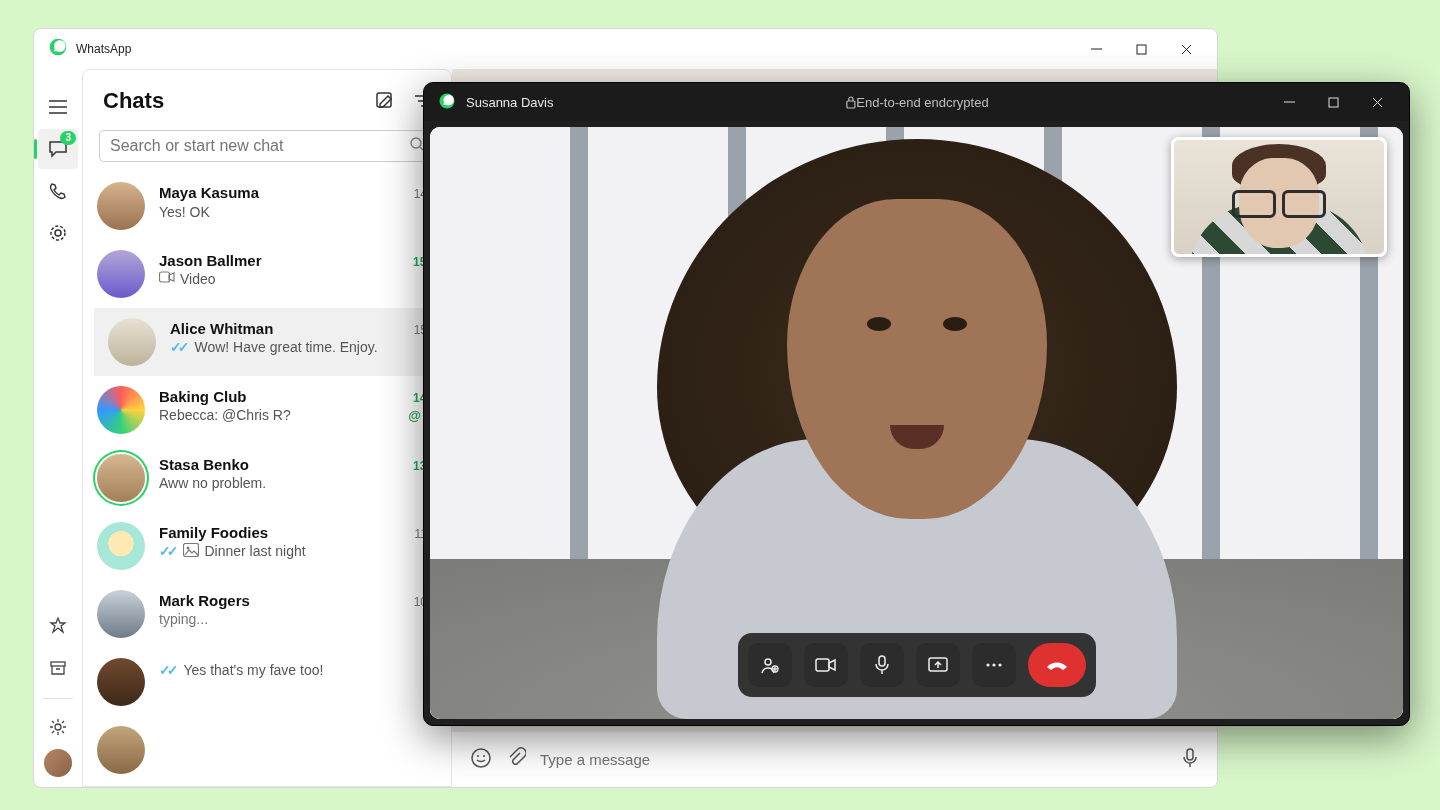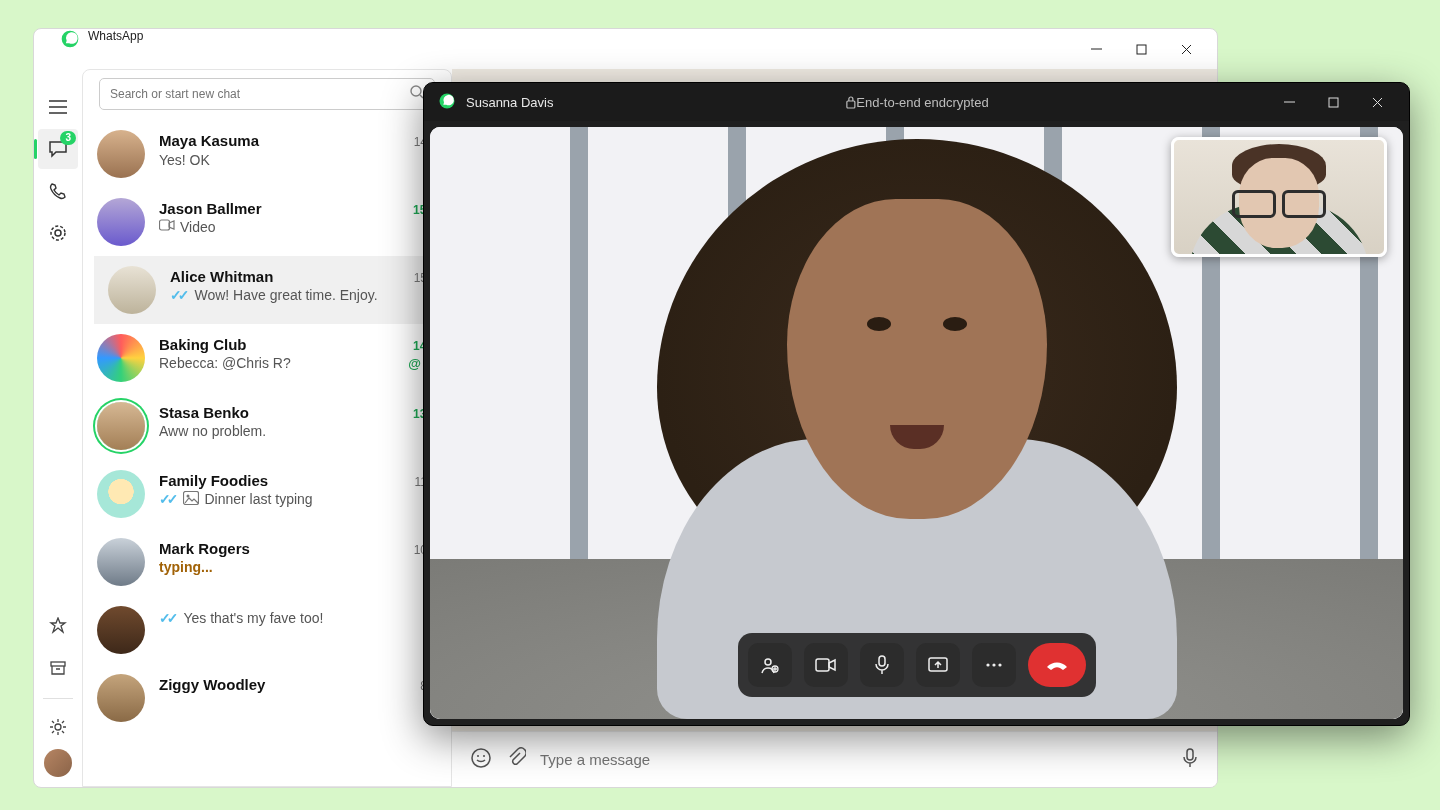--- a/index.html
+++ b/index.html
@@ -1,20 +1,20 @@
 <!DOCTYPE html>
 <html><head>
   <meta charset="utf-8">
   <style>
     * { margin:0; padding:0; box-sizing:border-box; font-family:"Segoe UI",-apple-system,sans-serif; }
     body { background:#d8f7c9; width:1440px; height:810px; overflow:hidden; position:relative; }
 
     
     .app-window { position:absolute; left:33px; top:28px; width:1185px; height:760px; background:#fff; border:1px solid #d8d8d8; border-radius:8px; overflow:hidden; }
-    .titlebar { height:40px; display:flex; padding:0 8px;margin-left:12px; }
+    .titlebar { height:40px; display:flex; align-items:center; padding:0 8px; }
     .titlebar .logo { margin-left:6px; margin-right:8px; }
     .titlebar .title { font-size:12px; color:#222; }
     .win-controls { margin-left:auto; display:flex; }
     .win-btn { width:45px; height:40px; display:flex; align-items:center; justify-content:center; color:#333; }
     .win-btn svg { display:block; }
 
     .app-body { display:flex; height:calc(100% - 40px); }
 
     
     .rail { width:48px; height:100%; display:flex; flex-direction:column; align-items:center; padding-top:18px; position:relative; }
@@ -28,36 +28,36 @@
 
     
     .chat-panel { flex:0 0 370px; border:1px solid #e5e5e5; border-top-left-radius:8px; border-top-right-radius:8px; margin-top:0; overflow:hidden; display:flex; flex-direction:column; background:#fff; }
     .chats-header { display:flex; align-items:center; padding:18px 18px 8px 20px; }
     .chats-header h1 { font-size:22px; font-weight:700; color:#111; }
     .chats-actions { margin-left:auto; display:flex; gap:18px; color:#333; }
     .chats-actions span { display:flex; width:20px; height:20px; }
 
     .search-wrap { padding:8px 16px 10px 16px; }
     .search { display:flex; align-items:center; height:32px; border:1px solid #ccc; border-radius:5px; padding:0 10px; background:#fff; }
-    .search input { flex:1; border:none; outline:none; font-size:12px; background:transparent; color:#666; }
+    .search input { flex:1; border:none; outline:none; font-size:16px; background:transparent; color:#666; }
     .search .sicon { color:#777; }
 
     .chat-list { flex:1; overflow:hidden; }
     .chat-item { display:flex; align-items:flex-start; padding:10px 14px; gap:14px; cursor:default; }
     .chat-item.selected { background:#f0f0f0;margin-left:11px; }
     .chat-item .avatar { width:48px; height:48px; border-radius:50%; flex-shrink:0; display:flex; align-items:center; justify-content:center; }
     .avatar.ring { box-shadow:0 0 0 2px #fff,0 0 0 4px #25d366; }
     .chat-item .content { flex:1; min-width:0; padding-top:2px; }
     .chat-item .row1 { display:flex; align-items:baseline; }
     .chat-item .name { font-size:15px; font-weight:600; color:#111; }
     .chat-item .time { margin-left:auto; font-size:12px; color:#777; }
     .chat-item .time.unread { color:#1fa855; font-weight:600; }
     .chat-item .row2 { display:flex; align-items:center; font-size:14px; color:#555; margin-top:2px; gap:5px; }
     .chat-item .preview { white-space:nowrap; overflow:hidden; text-overflow:ellipsis; }
-    .chat-item .typing { color:#a16207; font-weight:700; }
+    .chat-item .typing { color:#737373; font-weight:400; }
     .check { color:#53bdeb; font-weight:bold; font-size:14px; letter-spacing:-4px; margin-right:4px; }
     .mini { display:inline-flex; width:16px; height:16px; color:#777; }
     .mention { color:#1fa855; font-weight:700; font-size:13px; }
     .count-badge { background:#1fa855; color:#fff; font-size:11px; font-weight:700; border-radius:10px; padding:0 6px; line-height:16px; min-width:8px; text-align:center; }
 
     
     .conv-pane { flex:1; display:flex; flex-direction:column; background:#efeae2; }
     .conv-input { margin-top:auto; background:#fff; height:56px; display:flex; align-items:center; padding:0 18px; gap:14px; border-top:1px solid #eee; }
     .conv-input input { flex:1; border:none; outline:none; font-size:15px; color:#666; background:transparent; }
     .conv-input .icn { color:#555; }
@@ -184,20 +184,36 @@
       <div class="rail-item">
         <svg width="18" height="18">
             <circle cx="9" cy="9" r="3" fill="none" stroke="#444" stroke-width="1.3"></circle>
             <path d="M9 1v3M9 14v3M1 9h3M14 9h3M3 3l2 2M13 13l2 2M15 3l-2 2M5 13l-2 2" stroke="#444" stroke-width="1.3"></path>
           </svg>
       </div>
       <div class="avatar-me"></div>
     </div>
 
     <div class="chat-panel">
+      <div class="chats-header">
+        <h1>Chats</h1>
+        <div class="chats-actions">
+          <span>
+              <svg width="20" height="20">
+                <rect x="2" y="2" width="14" height="14" rx="2" fill="none" stroke="#333" stroke-width="1.5"></rect>
+                <path d="M13 5l3 3-8 8H5v-3z" fill="none" stroke="#333" stroke-width="1.5"></path>
+              </svg>
+            </span>
+          <span>
+              <svg width="20" height="20">
+                <path d="M2 5h16M5 10h10M8 15h4" stroke="#333" stroke-width="1.7"></path>
+              </svg>
+            </span>
+        </div>
+      </div>
       <div class="search-wrap">
         <div class="search">
           <input placeholder="Search or start new chat" style="">
           <span class="sicon"><svg width="14" height="14">
                 <circle cx="6" cy="6" r="5" fill="none" stroke="#888" stroke-width="1.4"></circle>
                 <path d="M10 10l3 3" stroke="#888" stroke-width="1.4"></path>
               </svg></span>
         </div>
       </div>
       <div class="chat-list" id="chat-list">
@@ -293,21 +309,21 @@
               </div>
               <div class="row2">
                 <span class="check">✓✓</span>
                 <span class="mini">
                   <svg width="16" height="14">
                     <rect x="0.5" y="0.5" width="15" height="13" rx="2" fill="none" stroke="#777" stroke-width="1.2"></rect>
                     <circle cx="5" cy="5" r="1.5" fill="#777"></circle>
                     <path d="M2 12l4-5 3 3 2-2 4 4" fill="none" stroke="#777" stroke-width="1.2"></path>
                   </svg>
                 </span>
-                <span class="preview">Dinner last typing</span>
+                <span class="preview">Dinner last night</span>
                 <span style="margin-left: auto; display: flex; gap: 4px;"></span>
               </div>
             </div>
           </div>
           <div class="chat-item">
             <div class="avatar av7"></div>
             <div class="content">
               <div class="row1">
                 <span class="name">Mark Rogers</span>
                 <span class="time">10:5</span>
@@ -323,30 +339,20 @@
             <div class="content">
               <div class="row2">
                 <span class="check">✓✓</span>
                 <span class="preview">Yes that's my fave too!</span>
                 <span style="margin-left: auto; display: flex; gap: 4px;"></span>
               </div>
             </div>
           </div>
           <div class="chat-item">
             <div class="avatar av9"></div>
-            <div class="content">
-              <div class="row1">
-                <span class="name">Ziggy Woodley</span>
-                <span class="time">8:1</span>
-              </div>
-              <div class="row2">
-                <span class="preview"></span>
-                <span style="margin-left: auto; display: flex; gap: 4px;"></span>
-              </div>
-            </div>
           </div>
         </div>
     </div>
 
     <div class="conv-pane">
       <div class="conv-input">
         <span class="icn"><svg width="22" height="22">
               <circle cx="11" cy="11" r="9" fill="none" stroke="#555" stroke-width="1.5"></circle>
               <circle cx="8" cy="9" r="1" fill="#555"></circle>
               <circle cx="14" cy="9" r="1" fill="#555"></circle>

